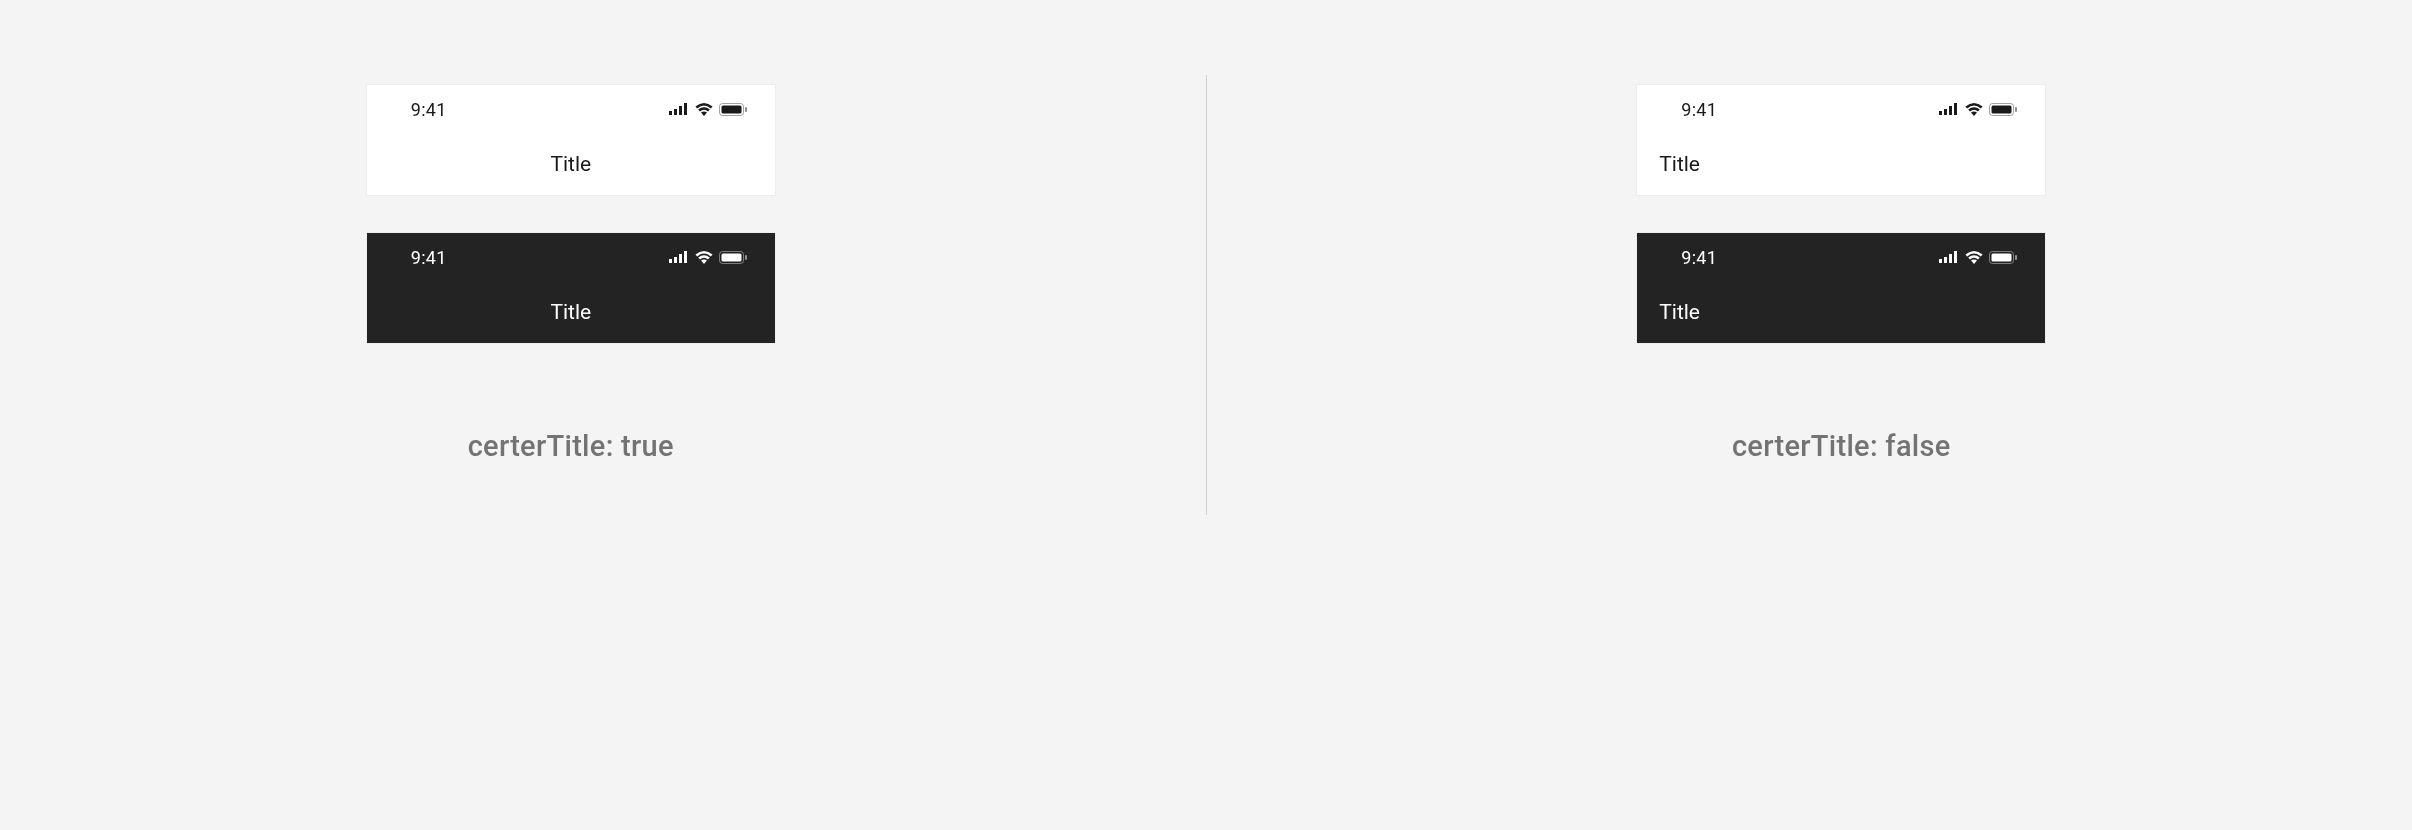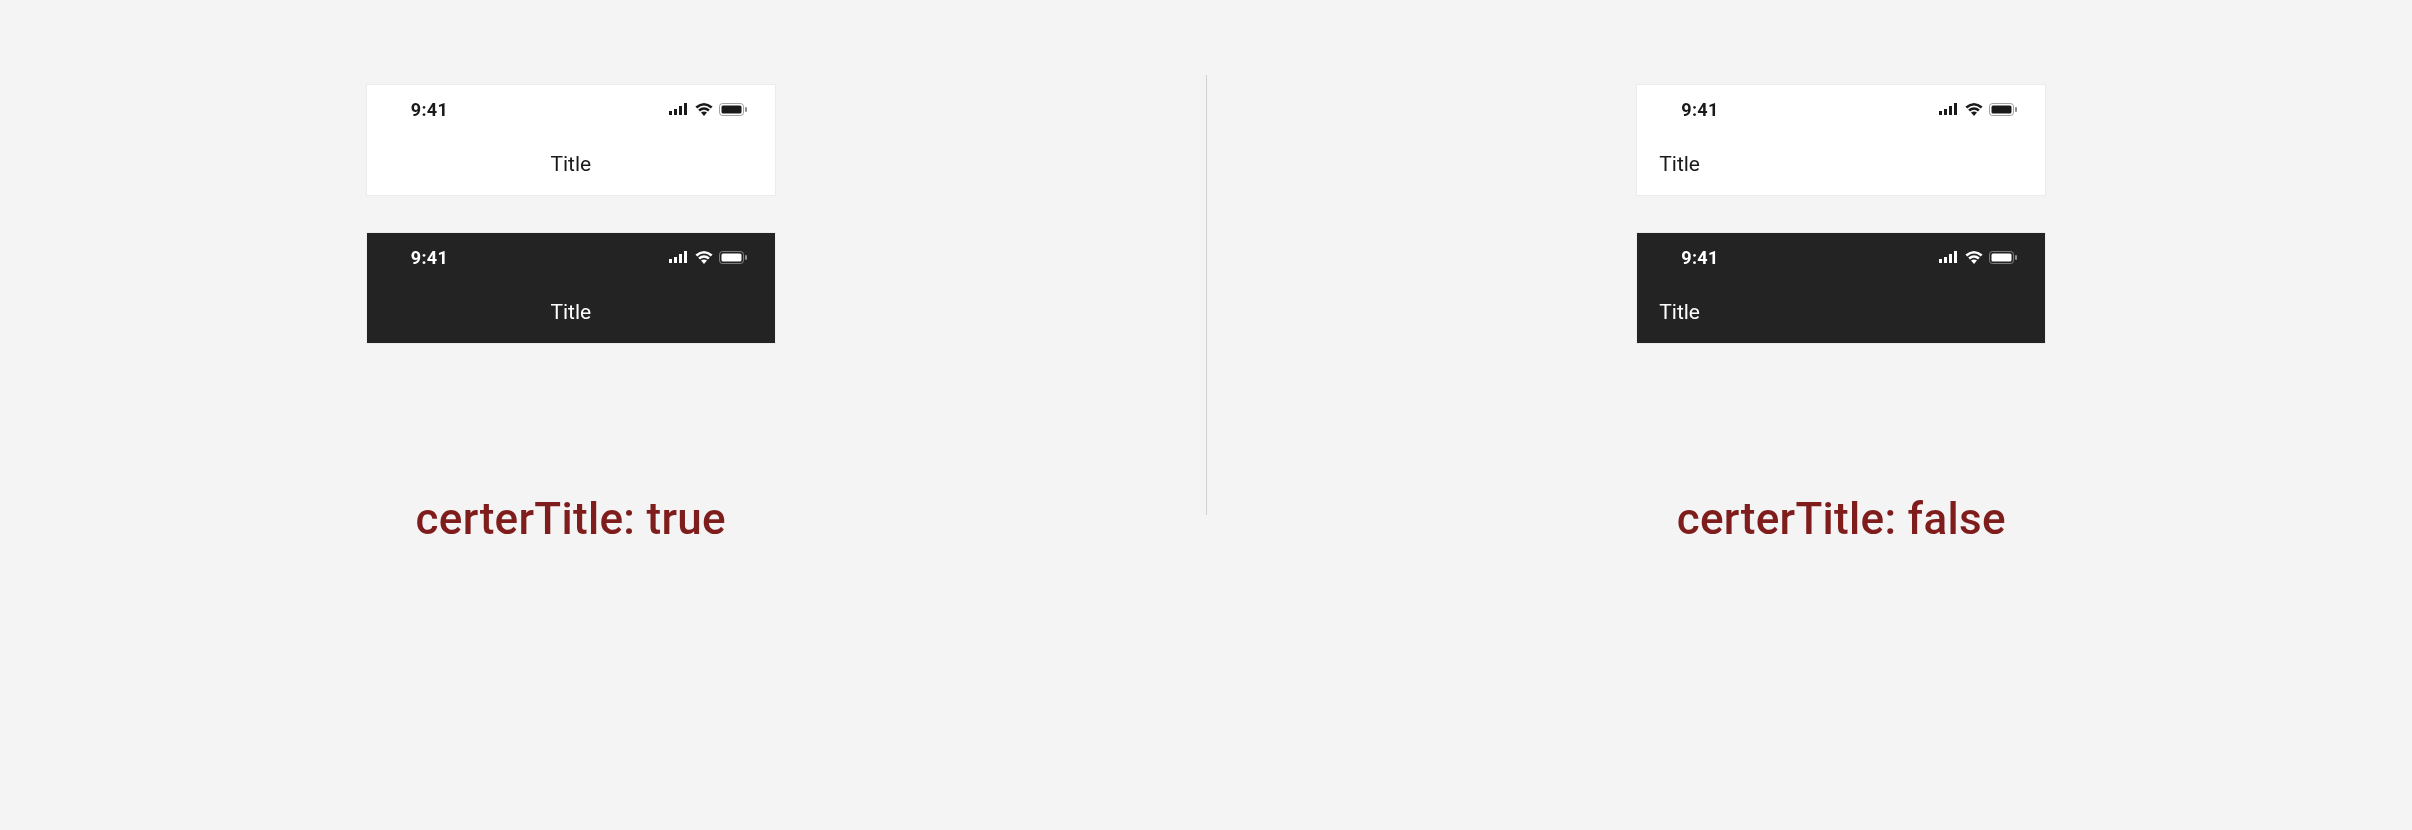--- a/index.html
+++ b/index.html
@@ -41,40 +41,40 @@
     }
     .phone.light { background: #ffffff; color: #1a1a1a; }
     .phone.dark  { background: #232323; color: #ffffff; }
     .statusbar {
       height: 48px;
       display: flex;
       align-items: center;
       justify-content: space-between;
       padding: 0 28px 0 44px;
       font-size: 18px;
-      font-weight: 700;
+      font-weight: 400;
       letter-spacing: 0.3px;
       gap: 20px;
     }
     .status-right { display: flex; align-items: center; gap: 6px; }
     .appbar {
       height: 62px;
       display: flex;
       align-items: center;
       padding: 0 22px;
       font-size: 21px;
       font-weight: 400;
     }
     .appbar.center { justify-content: center; }
     .appbar.left-align { justify-content: flex-start; }
     .caption {
-      margin-top: 112px;
-      font-size: 44px;
+      margin-top: 48px;
+      font-size: 29px;
       font-weight: 500;
-      color: #7f1d1d;
+      color: #737373;
       letter-spacing: 0.3px;
     }
     svg { display: block; }
   </style>
 </head>
 <body>
 
 <div class="columns">
 
   <div class="column left">

